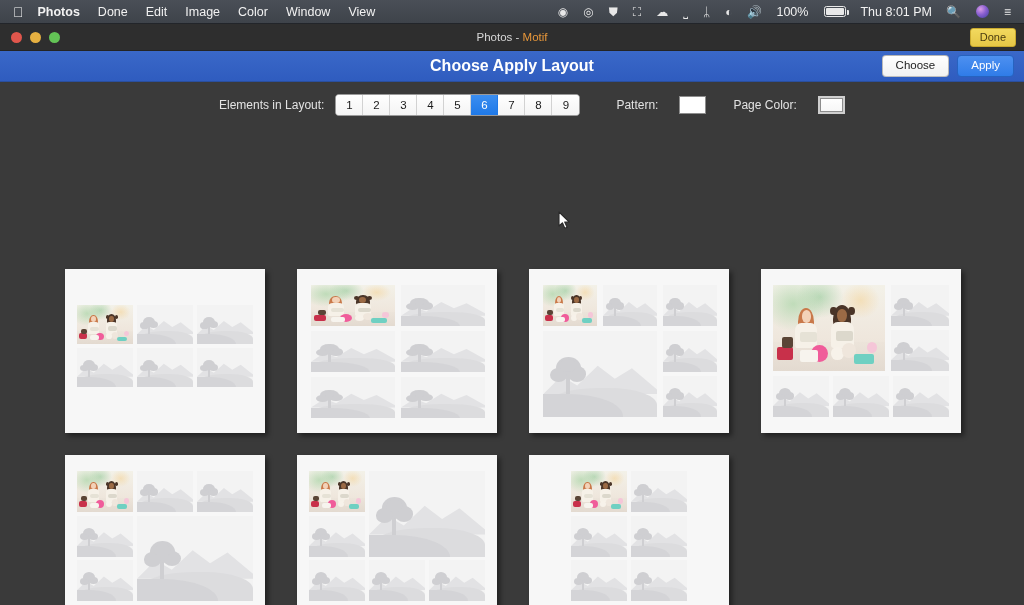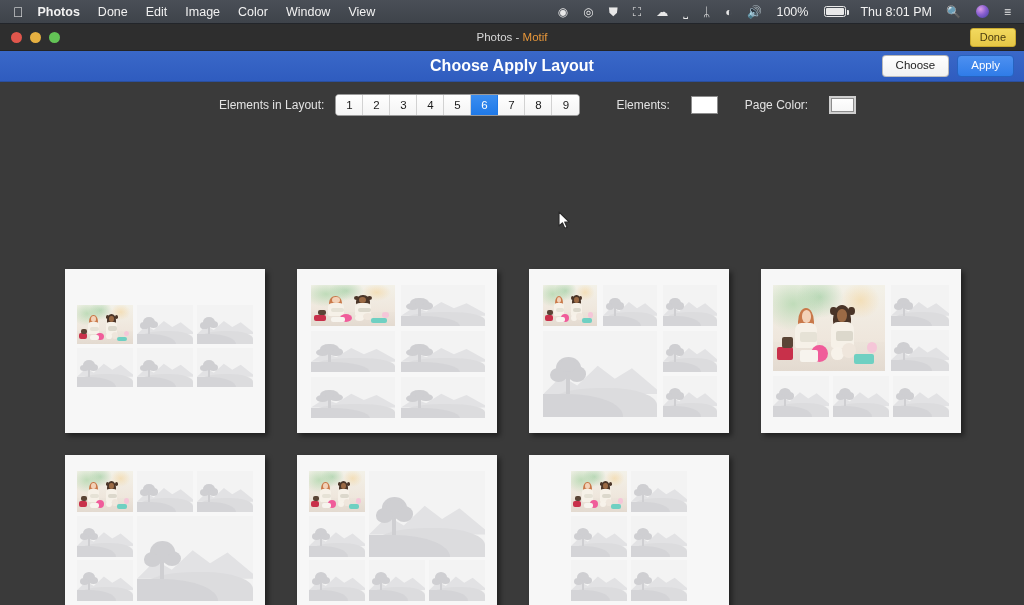--- a/index.html
+++ b/index.html
@@ -276,21 +276,21 @@
         <div class="seg">2</div>
         <div class="seg">3</div>
         <div class="seg">4</div>
         <div class="seg">5</div>
         <div class="seg active">6</div>
         <div class="seg">7</div>
         <div class="seg">8</div>
         <div class="seg">9</div>
       </div>
       <div class="spacer-a"></div>
-      <div class="ctl-label">Elements:</div>
+      <div class="ctl-label">Pattern:</div>
       <div class="swatch"></div>
       <div class="spacer-b"></div>
       <div class="ctl-label">Page Color:</div>
       <div class="swatch beveled"></div>
     </div>
 
     <div class="thumbs" id="thumbs">
         <div class="thumb" style="left: 65px; top: 141px; width: 200px; height: 164px;">
           <div class="page">
             <div class="cell" style="left: 6%; top: 22%; width: 28%; height: 24%;">

